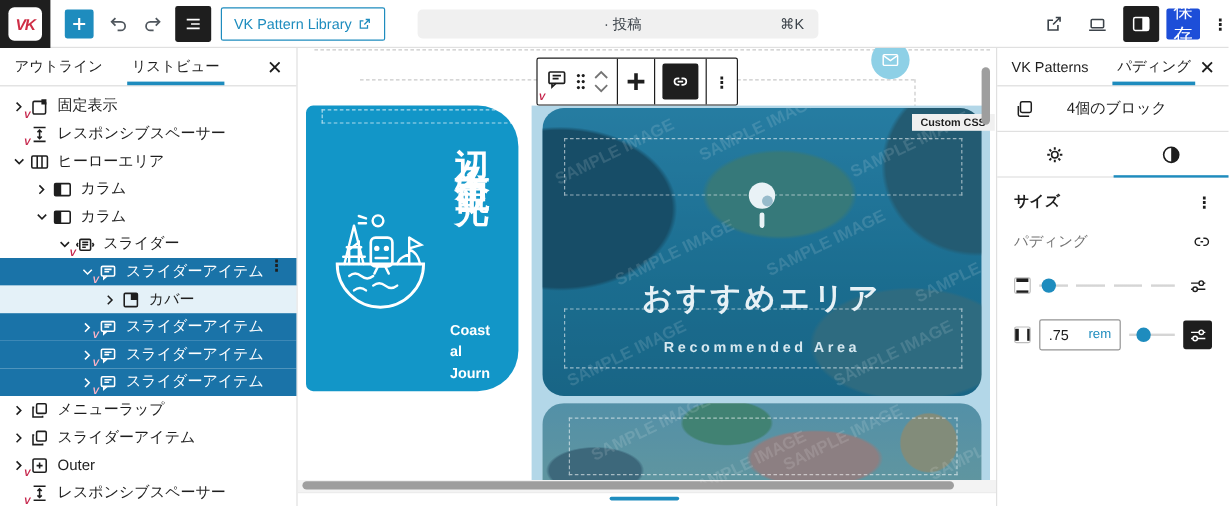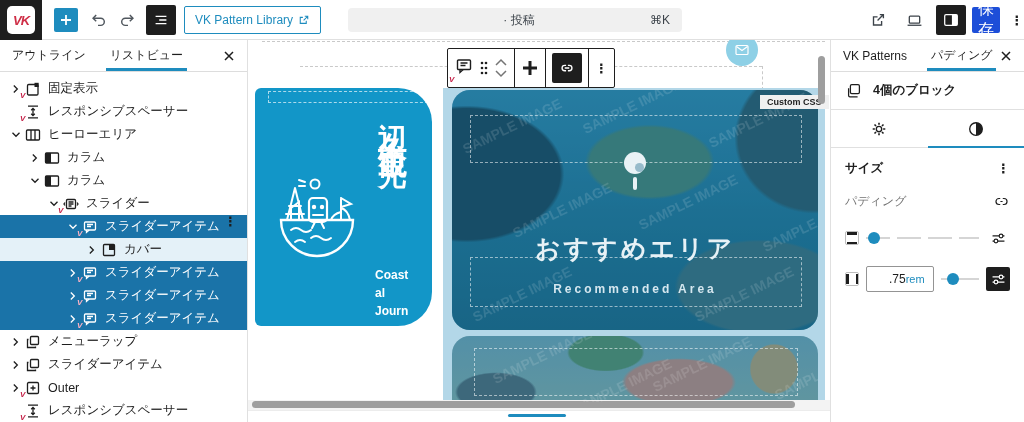--- a/index.html
+++ b/index.html
@@ -86,40 +86,40 @@
   .psub { position:absolute; left:120px; top:178px; color:#fff; font-size:12px; font-weight:bold; line-height:18px; }
   .panel-logo { position:absolute; left:14px; top:80px; }
   .hscroll-track { left:0px; top:360px; width:582px; height:10px; background:#f3f3f3; }
   .hscroll-thumb { left:4px; top:361px; width:543px; height:7px; background:#9e9e9e; border-radius:4px; }
   .vscroll-thumb { left:570px; top:16px; width:7px; height:48px; background:#9e9e9e; border-radius:4px; z-index:9; }
   .bottom-strip { left:0; top:370px; width:582px; height:12px; background:#fff; border-top:1px solid #ececec; }
   .insert-line { left:260px; top:374px; width:58px; height:3px; background:#1e8cbe; border-radius:2px; z-index:6; }
 
   
   #right-sb { position:absolute; left:830px; top:40px; width:194px; height:382px; background:#fff; border-left:1px solid #e0e0e0; z-index:40; }
-  .rs-row1 { position:relative; height:38px; border-bottom:1px solid #e0e0e0; display:flex; align-items:center; padding:0 14px; gap:10px; font-size:12.5px; font-weight:bold; }
+  .rs-row1 { position:relative; height:38px; border-bottom:1px solid #e0e0e0; display:flex; align-items:center; padding:0 14px; gap:26px; font-size:12.5px; font-weight:normal; }
   .rs-tabs2 { position:relative; height:38px; border-bottom:1px solid #e0e0e0; display:flex; }
   .rs-tab2 { flex:1; display:flex; align-items:center; justify-content:center; position:relative; cursor:pointer; }
   .rs-tab2.active::after { content:""; position:absolute; left:0; right:0; bottom:-1px; height:2px; background:#1e8cbe; }
   .rs-section { padding:12px 14px 0 14px; }
   .rs-sec-head { display:flex; align-items:center; justify-content:space-between; font-size:12.5px; font-weight:bold; }
   .rs-pad-head { display:flex; align-items:center; justify-content:space-between; font-size:12px; margin-top:16px; color:#737373; }
   .ctl-row { display:flex; align-items:center; margin-top:16px; gap:7px; }
   .pad-icn { width:14px; height:14px; border:1px solid #bdbdbd; border-radius:2px; flex:none; position:relative; }
   .pad-v::before, .pad-v::after { content:""; position:absolute; left:1px; right:1px; height:2.5px; background:#1e1e1e; }
   .pad-v::before { top:0; } .pad-v::after { bottom:0; }
   .pad-h::before, .pad-h::after { content:""; position:absolute; top:1px; bottom:1px; width:2.5px; background:#1e1e1e; }
   .pad-h::before { left:0; } .pad-h::after { right:0; }
   .slider-ctl { flex:1; height:12px; position:relative; }
   .slider-ctl .track { position:absolute; left:0; right:0; top:5px; height:2px;
      background:repeating-linear-gradient(90deg,#d5d5d5 0 24px, transparent 24px 31px); }
   .slider-ctl .thumb { position:absolute; top:0; width:12px; height:12px; border-radius:50%; background:#1e8cbe; }
   .eq-btn { width:24px; height:24px; flex:none; display:flex; align-items:center; justify-content:center; border-radius:2px; cursor:pointer; }
   .eq-dark { background:#1e1e1e; }
-  .unit-input { width:68px; height:26px; border:1px solid #949494; border-radius:2px; display:flex; align-items:center; padding:0 22px; font-size:12px; flex:none; }
+  .unit-input { width:68px; height:26px; border:1px solid #949494; border-radius:2px; display:flex; align-items:center; padding:0 7px; font-size:12px; flex:none; }
   .unit-input .val { flex:1; color:#1e1e1e; }
   .unit-input .unit { color:#1e8cbe; font-size:11px; }
   .vdots { letter-spacing:0; font-size:13px; font-weight:bold; color:#1e1e1e; line-height:5px; text-align:center; cursor:pointer; }
 </style>
 </head>
 <body>
 
 <div id="app">
 
   <div id="header">

